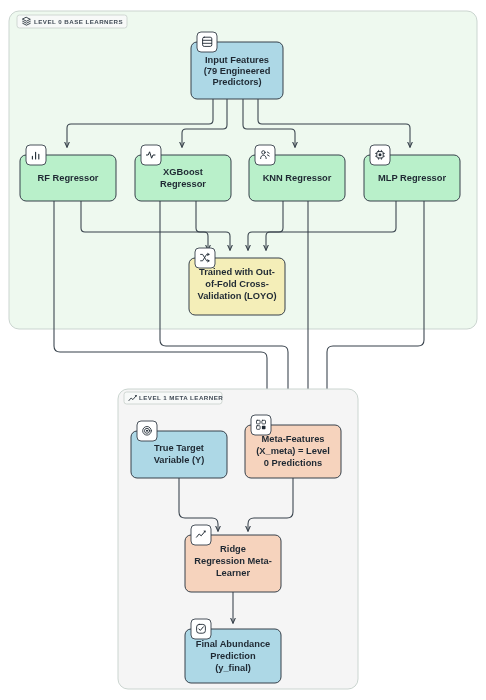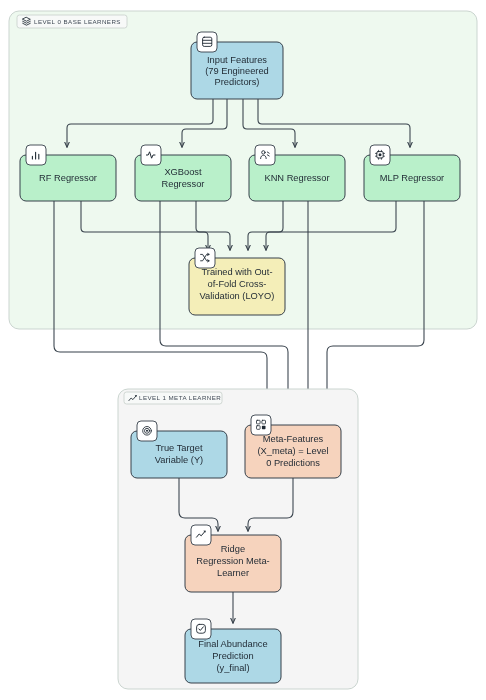--- a/index.html
+++ b/index.html
@@ -10,20 +10,21 @@
   body {
     width: 486px;
     height: 700px;
     font-family: "Liberation Sans", sans-serif;
     overflow: hidden;
   }
   #diagram-root {
     position: relative;
     width: 486px;
     height: 700px;
+    font-weight: bold;
   }
   svg.flow {
     position: absolute;
     top: 0;
     left: 0;
     width: 486px;
     height: 700px;
   }
   .node-label {
     font-family: "Liberation Sans", sans-serif;

